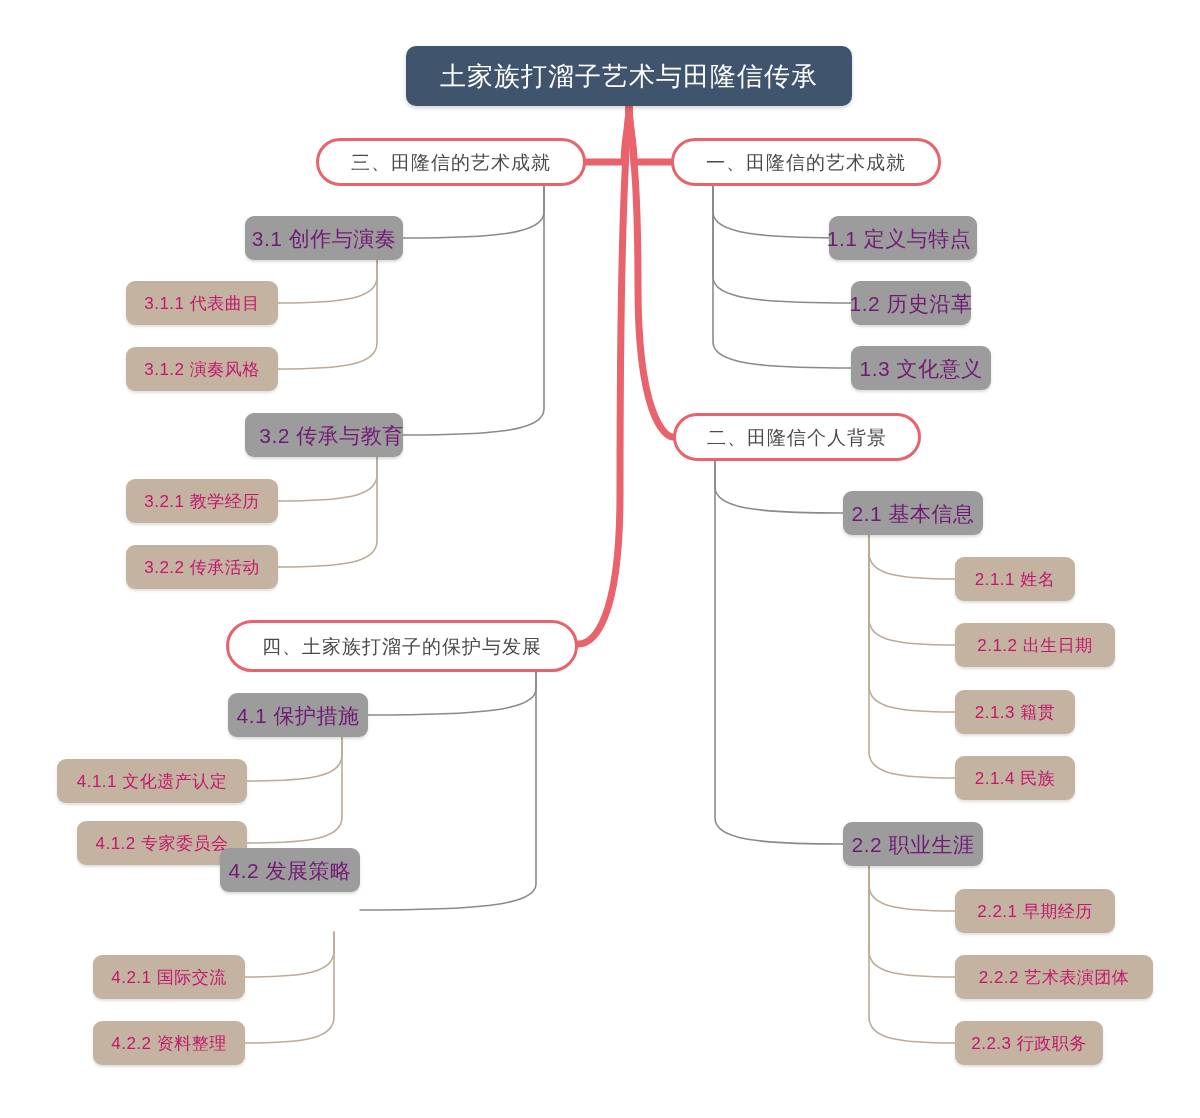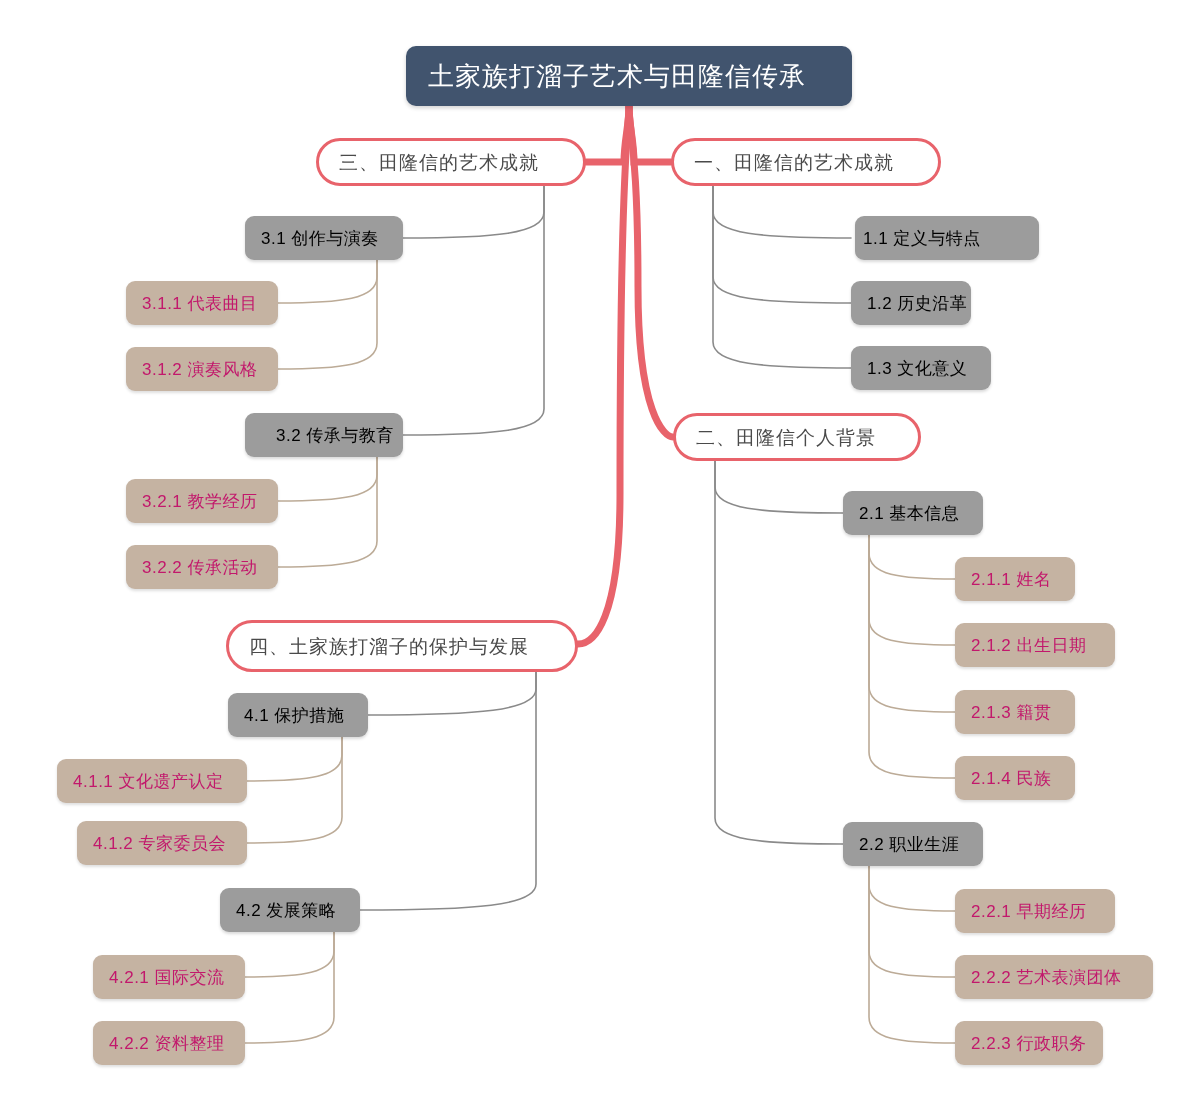--- a/index.html
+++ b/index.html
@@ -23,20 +23,21 @@
     top: 0;
     width: 1200px;
     height: 1118px;
     pointer-events: none;
   }
   .node {
     position: absolute;
     box-sizing: border-box;
     display: flex;
     align-items: center;
+    justify-content: center;
     white-space: nowrap;
     line-height: 1;
   }
   
   .node.root {
     background: #41546e;
     color: #ffffff;
     border-radius: 10px;
     font-size: 26px;
     letter-spacing: 1px;
@@ -49,23 +50,23 @@
     color: #4a4a4a;
     border: 3px solid #e8636b;
     border-radius: 999px;
     font-size: 19px;
     letter-spacing: 1px;
     padding: 0 20px;
   }
   
   .node.lvl2 {
     background: #9c9c9c;
-    color: #000000;
+    color: #701a75;
     border-radius: 9px;
-    font-size: 17px;
+    font-size: 21px;
     letter-spacing: 0.5px;
     padding: 0 16px;
     box-shadow: 0 2px 3px rgba(0,0,0,0.15);
   }
   
   .node.lvl3 {
     background: #c5b3a2;
     color: #c2186c;
     border-radius: 9px;
     font-size: 17px;
@@ -107,21 +108,21 @@
       <path d="M 536 668 L 536 884 C 536 906, 474.4 910, 360 910" stroke="#8a8a8a" stroke-width="1.6" fill="none" stroke-linecap="round"></path>
       <path d="M 334 932 L 334 951 C 334 973, 302.85 977, 245 977" stroke="#bcab97" stroke-width="1.6" fill="none" stroke-linecap="round"></path>
       <path d="M 334 932 L 334 1017 C 334 1039, 302.85 1043, 245 1043" stroke="#bcab97" stroke-width="1.6" fill="none" stroke-linecap="round"></path>
     </svg>
 <div class="node root" style="left: 406px; top: 46px; width: 446px; height: 60px;">
       <span>土家族打溜子艺术与田隆信传承</span>
     </div>
     <div class="node lvl1" style="left: 671px; top: 138px; width: 270px; height: 48px;">
       <span>一、田隆信的艺术成就</span>
     </div>
-    <div class="node lvl2" style="left: 855px; top: 216px; width: 184px; height: 44px; padding-left: 8px;">
+    <div class="node lvl2" style="left: 829px; top: 216px; width: 148px; height: 44px; padding-left: 8px;">
       <span>1.1 定义与特点</span>
     </div>
     <div class="node lvl2" style="left: 851px; top: 281px; width: 120px; height: 44px;">
       <span>1.2 历史沿革</span>
     </div>
     <div class="node lvl2" style="left: 851px; top: 346px; width: 140px; height: 44px;">
       <span>1.3 文化意义</span>
     </div>
     <div class="node lvl1" style="left: 673px; top: 413px; width: 248px; height: 48px;">
       <span>二、田隆信个人背景</span>
@@ -179,21 +180,21 @@
     </div>
     <div class="node lvl2" style="left: 228px; top: 693px; width: 140px; height: 44px;">
       <span>4.1 保护措施</span>
     </div>
     <div class="node lvl3" style="left: 57px; top: 759px; width: 190px; height: 44px;">
       <span>4.1.1 文化遗产认定</span>
     </div>
     <div class="node lvl3" style="left: 77px; top: 821px; width: 170px; height: 44px;">
       <span>4.1.2 专家委员会</span>
     </div>
-    <div class="node lvl2" style="left: 220px; top: 888px; width: 140px; height: 44px;">
+    <div class="node lvl2" style="left: 220px; top: 848px; width: 140px; height: 44px;">
       <span>4.2 发展策略</span>
     </div>
     <div class="node lvl3" style="left: 93px; top: 955px; width: 152px; height: 44px;">
       <span>4.2.1 国际交流</span>
     </div>
     <div class="node lvl3" style="left: 93px; top: 1021px; width: 152px; height: 44px;">
       <span>4.2.2 资料整理</span>
     </div>
   </div>
 

